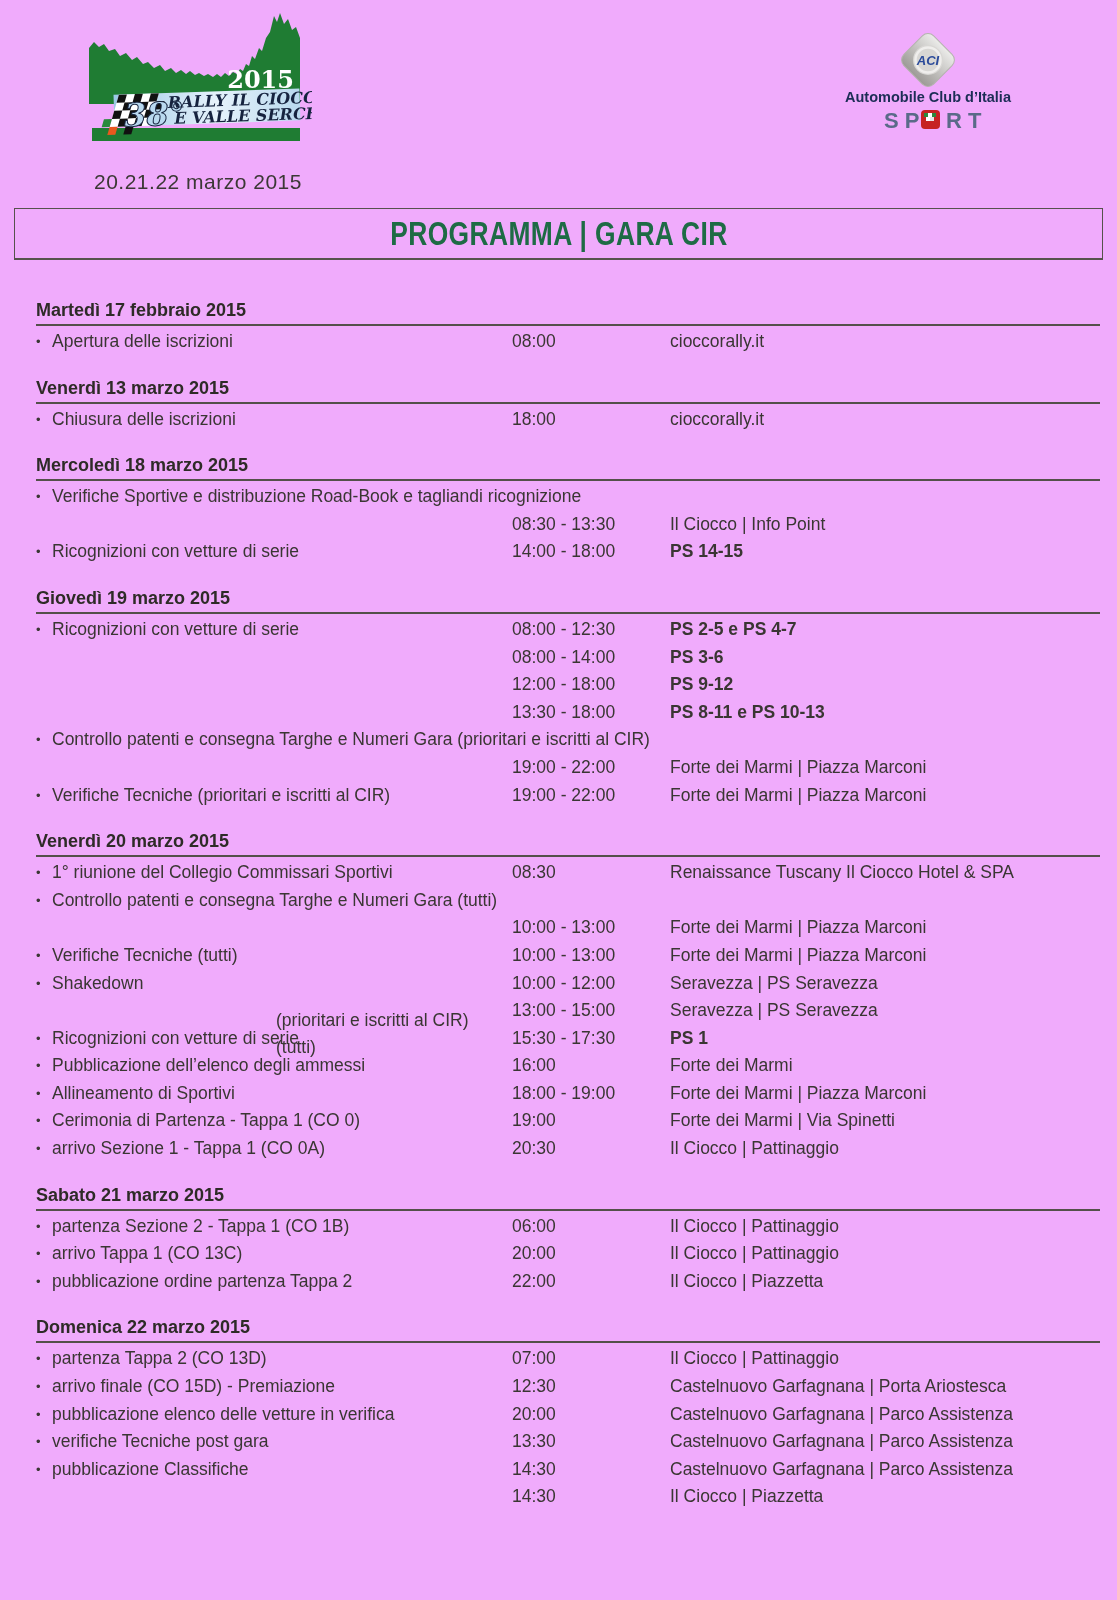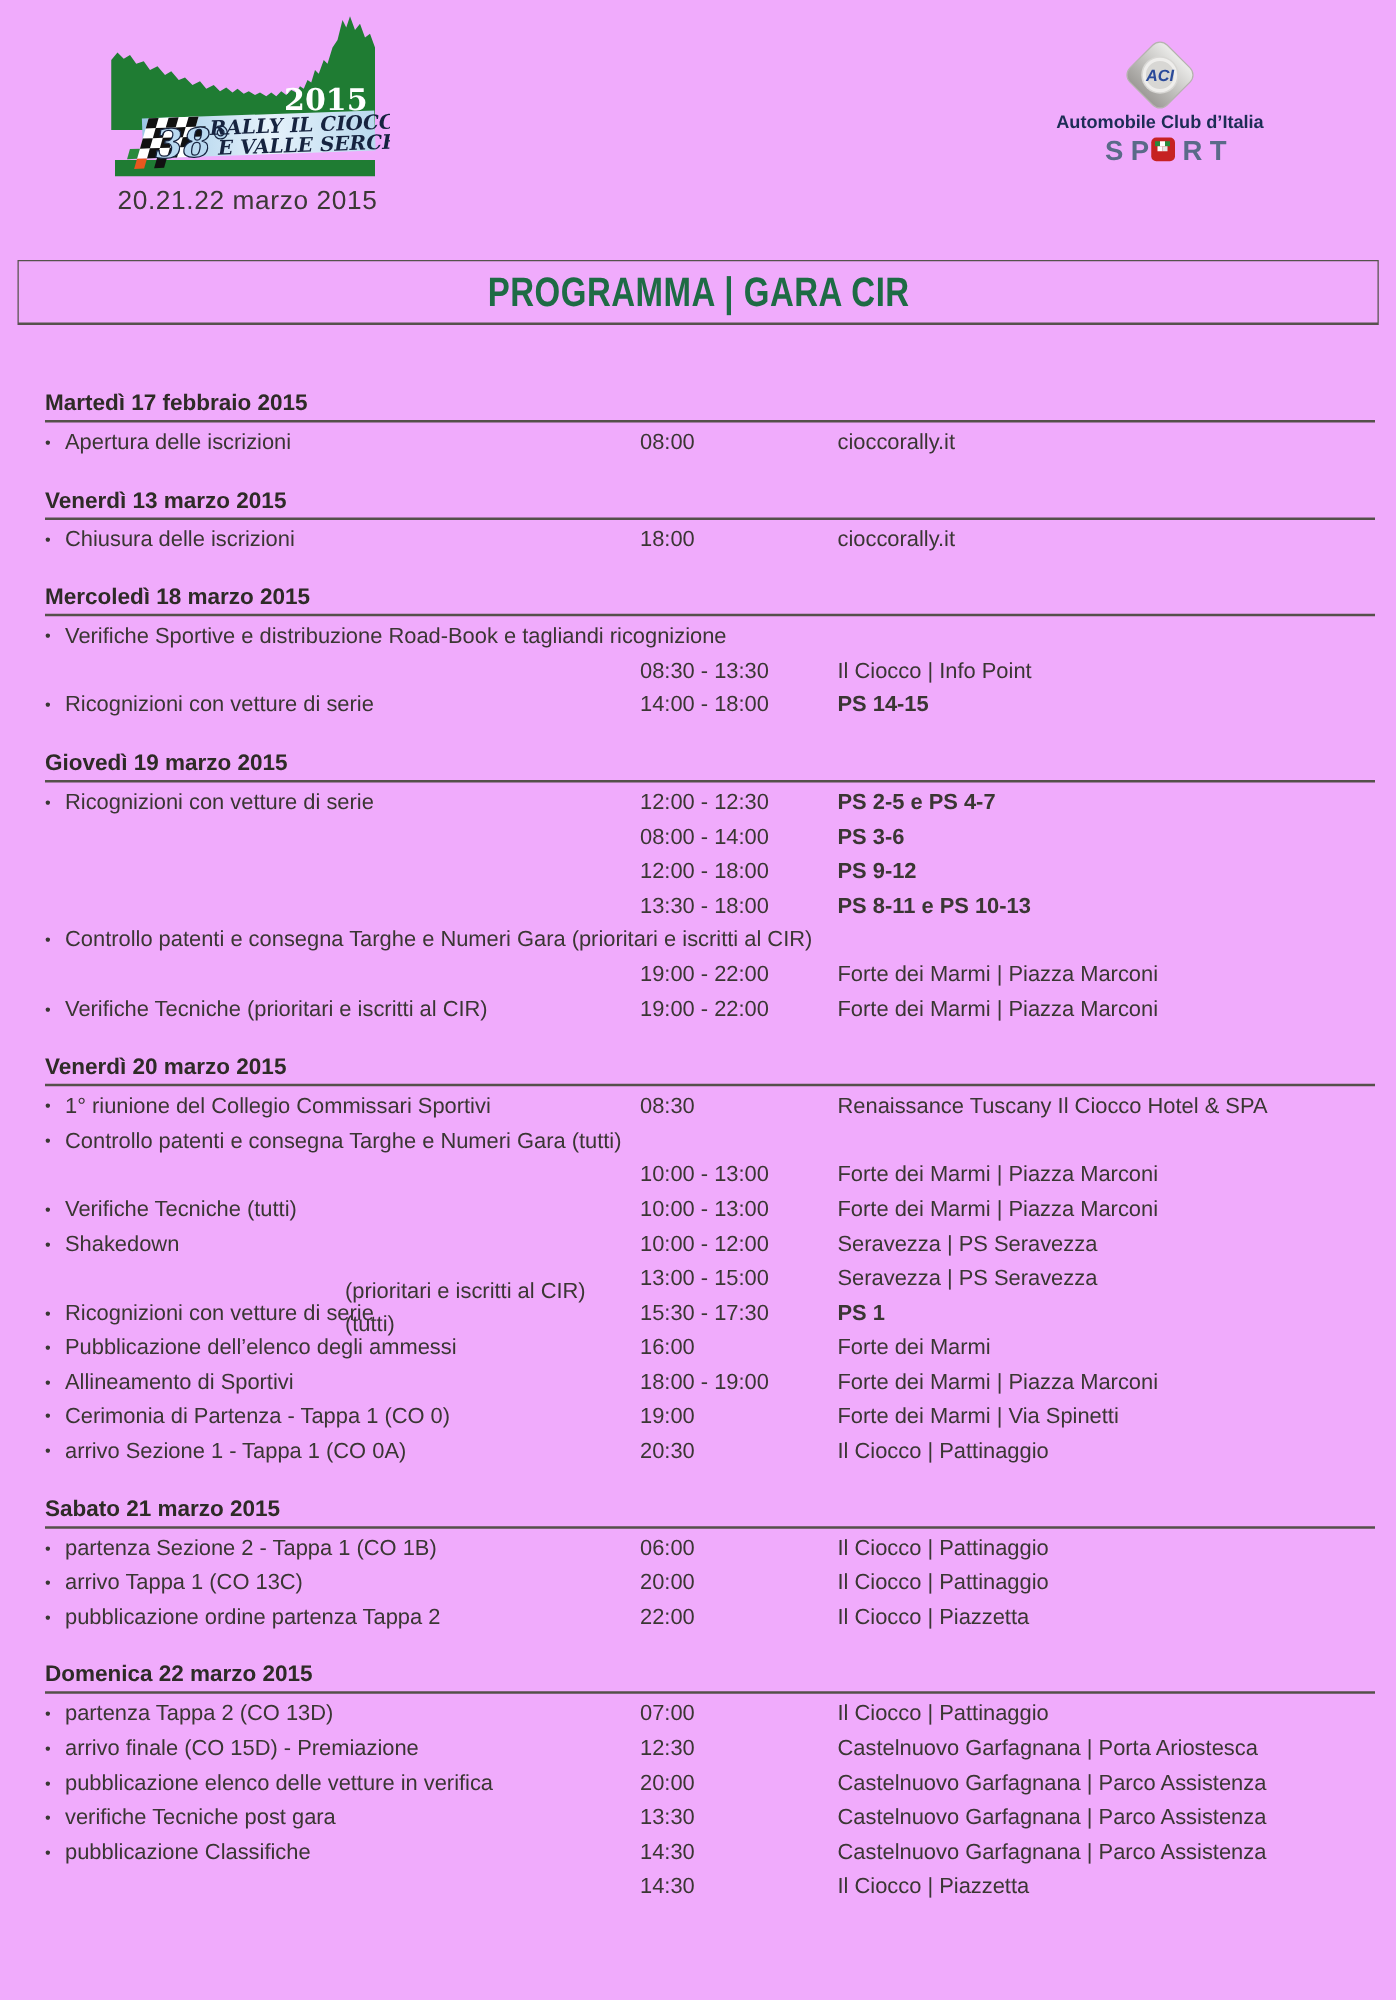--- a/index.html
+++ b/index.html
@@ -10,21 +10,21 @@
     background:#f0abfc;
     font-family:"Liberation Sans", sans-serif;
     color:#3a3633;
     overflow:hidden;
   }
 
   
   .header { position:relative; height:200px; }
   .rally-logo { position:absolute; left:80px; top:4px; }
   .event-dates {
-    position:absolute; left:94px; top:149px;
+    position:absolute; left:94px; top:170px;
     font-size:21px; letter-spacing:0.5px; color:#3b3835;
   }
   .aci-logo { position:absolute; left:828px; top:30px; }
 
   
   .title-box {
     margin:8px 14px 0 14px;
     height:52px;
     border:1px solid #56524c;
     border-bottom-width:2px;
@@ -33,21 +33,21 @@
   .title-box h1 {
     font-size:33px; font-weight:bold; color:#1e6b45;
     letter-spacing:0.5px;
     transform:scaleX(0.80); transform-origin:center;
     white-space:nowrap;
   }
 
   
   .content { padding:0 17px 0 36px; }
   .section { margin-top:22px; }
-  .section:first-child { margin-top:52px; }
+  .section:first-child { margin-top:40px; }
   .sec-heading {
     font-size:18px; font-weight:bold; color:#2e2b27;
     line-height:21px; padding-bottom:3px;
     border-bottom:2px solid #54504a;
   }
   .rows { padding-top:2px; }
   .row {
     display:grid;
     grid-template-columns:16px 460px 158px 1fr;
     line-height:27.6px; min-height:27.6px;
@@ -193,21 +193,21 @@
             <span class="loc bold">PS 14-15</span>
           </div>
         </div>
       </section>
       <section class="section">
         <h2 class="sec-heading">Giovedì 19 marzo 2015</h2>
         <div class="rows">
           <div class="row">
             <span class="bullet">•</span>
             <span class="desc">Ricognizioni con vetture di serie</span>
-            <span class="time">12:00 - 12:30</span>
+            <span class="time">08:00 - 12:30</span>
             <span class="loc bold">PS 2-5 e PS 4-7</span>
           </div>
           <div class="row">
             <span class="bullet"></span>
             <span class="desc"></span>
             <span class="time">08:00 - 14:00</span>
             <span class="loc bold">PS 3-6</span>
           </div>
           <div class="row">
             <span class="bullet"></span>

